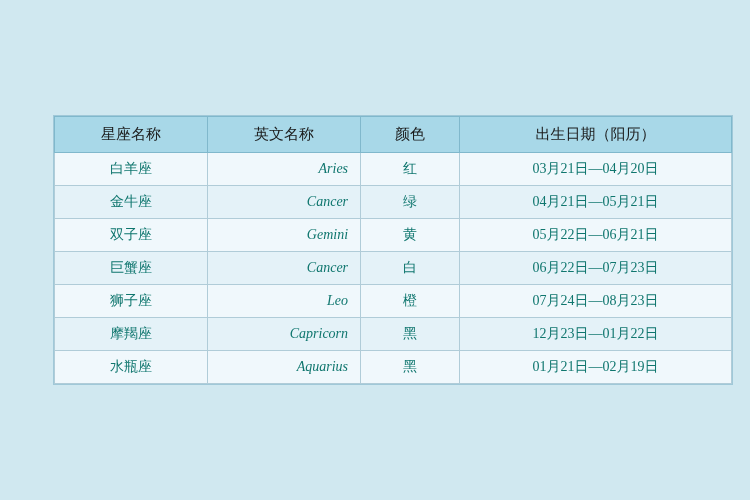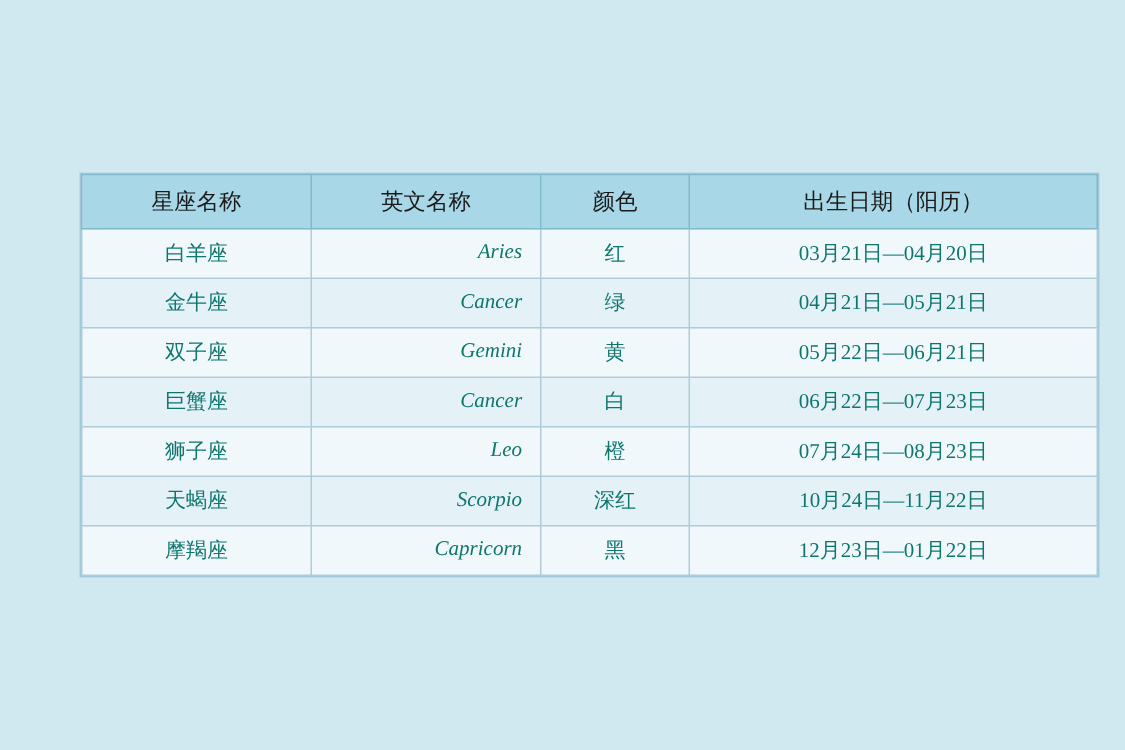--- a/index.html
+++ b/index.html
@@ -106,26 +106,26 @@
           <td>白</td>
           <td>06月22日—07月23日</td>
         </tr>
         <tr>
           <td>狮子座</td>
           <td>Leo</td>
           <td>橙</td>
           <td>07月24日—08月23日</td>
         </tr>
         <tr>
-          <td>天蝎座</td>
-          <td>Scorpio</td>
-          <td>深红</td>
-          <td>10月24日—11月22日</td>
-        </tr>
-        <tr>
           <td>摩羯座</td>
           <td>Capricorn</td>
           <td>黑</td>
           <td>12月23日—01月22日</td>
+        </tr>
+        <tr>
+          <td>水瓶座</td>
+          <td>Aquarius</td>
+          <td>黑</td>
+          <td>01月21日—02月19日</td>
         </tr>
       </tbody>
   </table>
 </div>
 
 </body></html>

